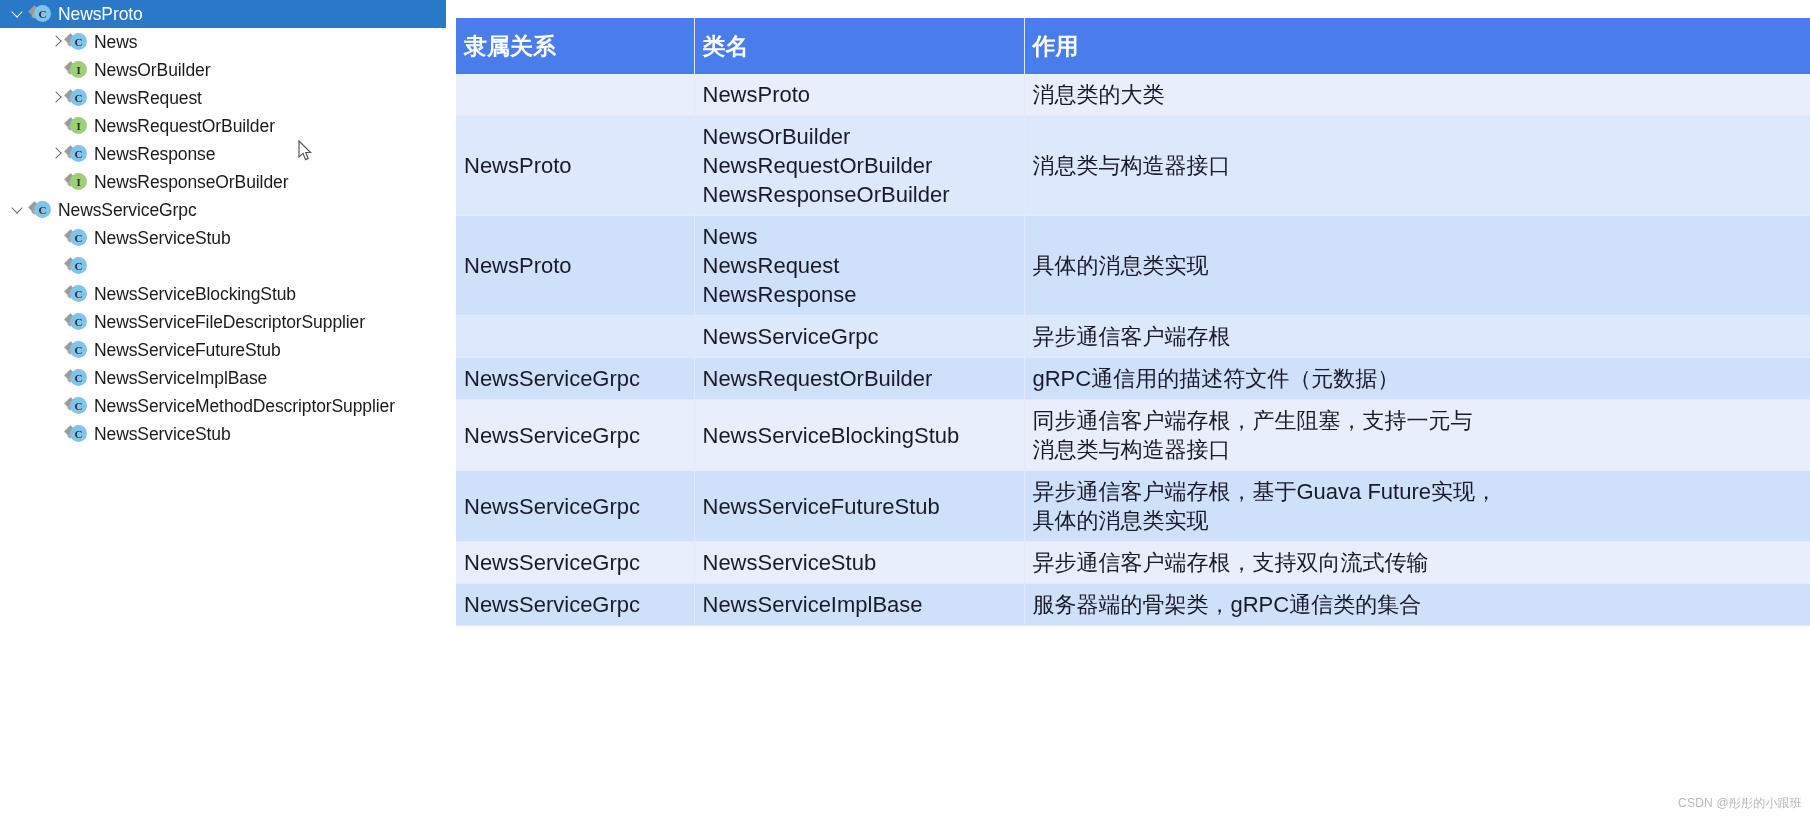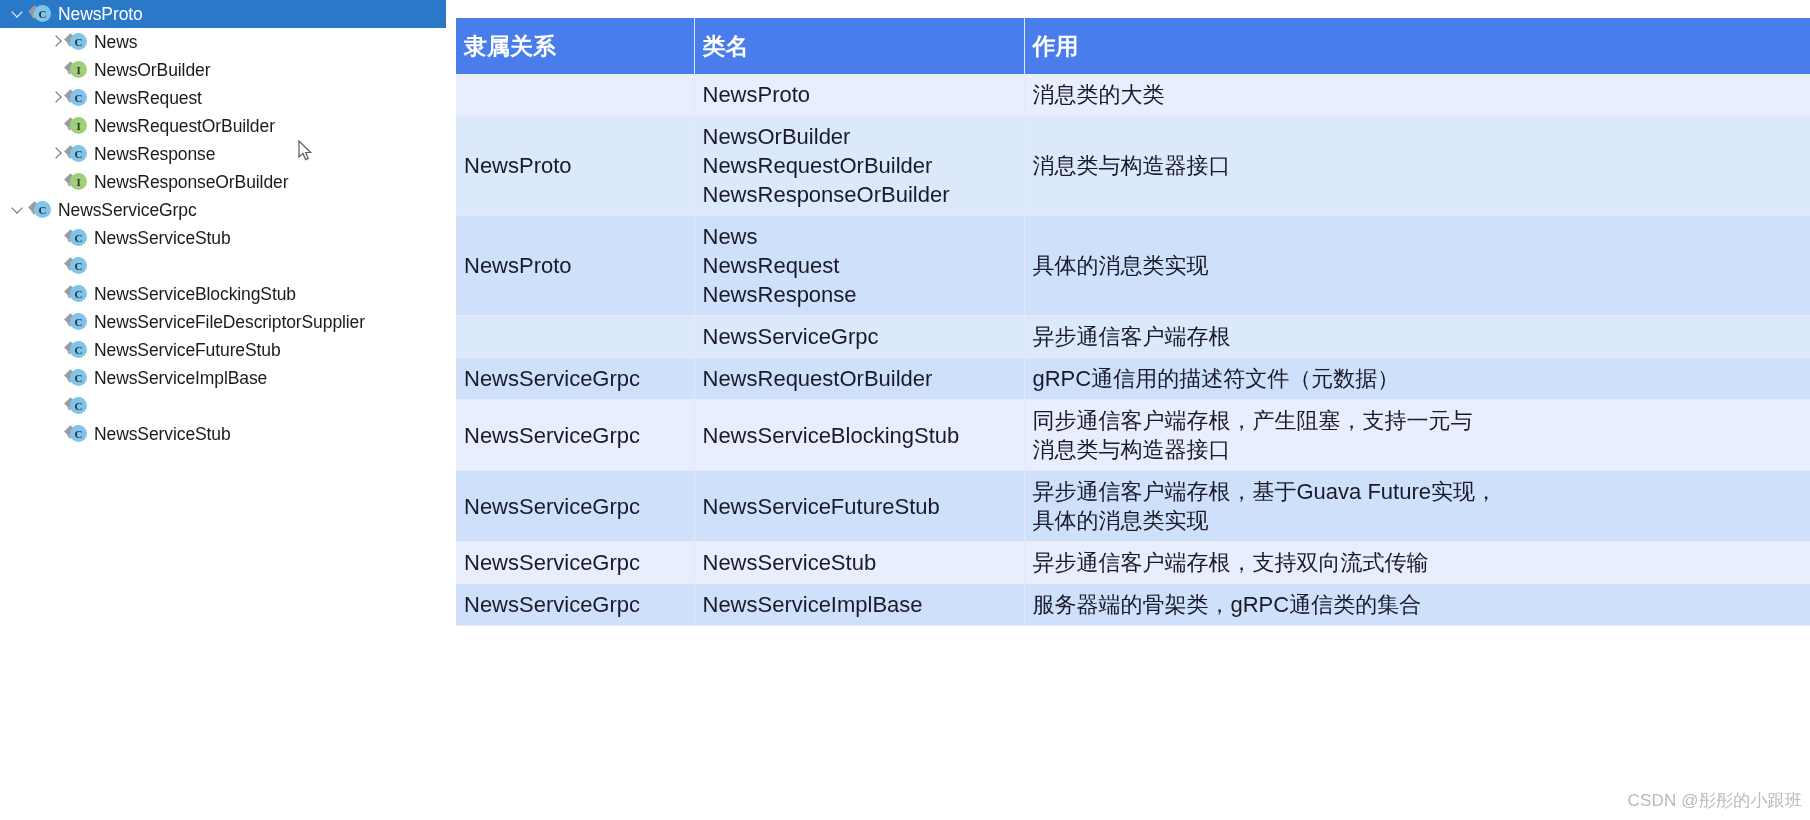--- a/index.html
+++ b/index.html
@@ -158,21 +158,21 @@
   tr.band-a td { background: #cfe0fa; }
   tr.band-b td { background: #e9eefc; }
   tr.band-c td { background: #dce8fc; }
   td.en { font-family: "Liberation Sans", sans-serif; }
 
   
   #watermark {
     position: absolute;
     right: 8px;
     bottom: 8px;
-    font-size: 17px;
+    font-size: 12px;
     color: #b9b9b9;
     letter-spacing: 0.2px;
   }
 </style>
 </head>
 <body>
 
 <div id="tree-panel">
   <div id="tree-list">
       <div class="tree-row selected" style="padding-left: 10px;">
@@ -300,20 +300,21 @@
         </span>
         <span class="tree-label">NewsServiceImplBase</span>
       </div>
       <div class="tree-row" style="padding-left: 46px;">
         <span class="twisty"></span>
         <span class="node-icon cls">
           <span class="tag"></span>
           <span class="tagdot"></span>
           <span class="disc">C</span>
         </span>
+        <span class="tree-label">NewsServiceMethodDescriptorSupplier</span>
       </div>
       <div class="tree-row" style="padding-left: 46px;">
         <span class="twisty"></span>
         <span class="node-icon cls">
           <span class="tag"></span>
           <span class="tagdot"></span>
           <span class="disc">C</span>
         </span>
         <span class="tree-label">NewsServiceStub</span>
       </div>

